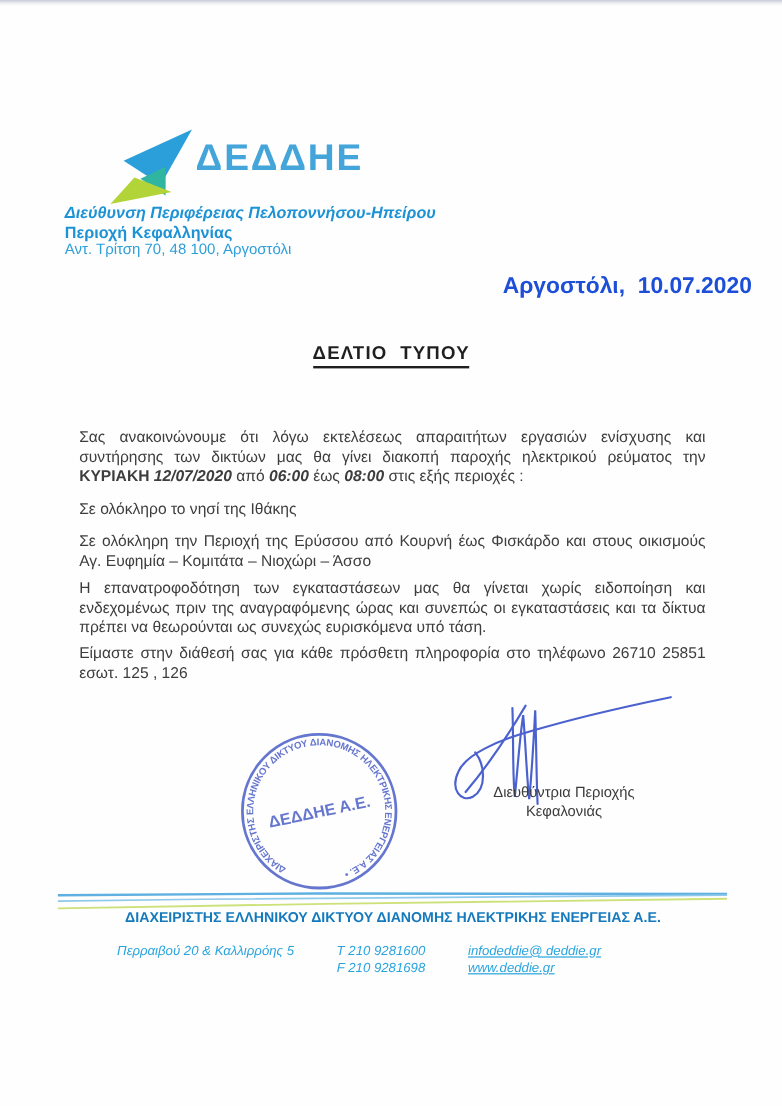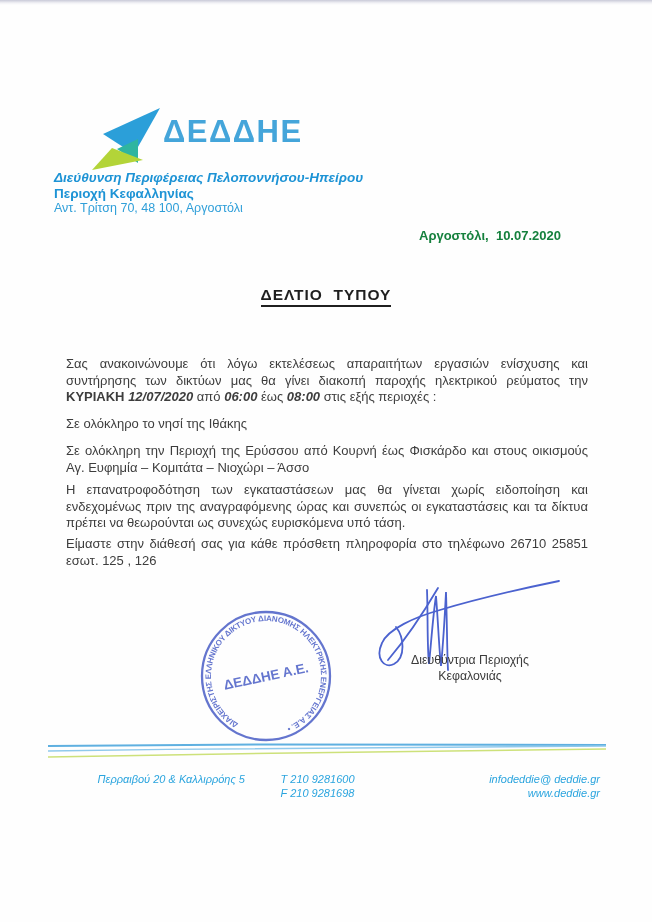--- a/index.html
+++ b/index.html
@@ -11,22 +11,22 @@
   .scan-edge{position:absolute;left:0;top:0;width:652px;height:5px;
     background:linear-gradient(#c9cad8,#f2f2f6 60%,#fefefe);}
   
   .logo-mark{position:absolute;left:82px;top:102px;width:85px;height:75px;}
   .logo-text{position:absolute;left:163px;top:116px;font-size:31px;font-weight:bold;
     color:#44a5da;letter-spacing:1.5px;line-height:1;}
   .addr{position:absolute;left:54px;top:170px;line-height:15.5px;color:#1d93d5;}
   .addr .l1{font-size:13.5px;font-weight:bold;font-style:italic;}
   .addr .l2{font-size:13.5px;font-weight:bold;}
   .addr .l3{font-size:12.5px;color:#2f9fd9;}
-  .dateline{position:absolute;left:419px;top:228px;font-size:13px;font-weight:bold;
-    color:#15803d;white-space:pre;}
+  .dateline{position:absolute;left:419px;top:228px;font-size:19px;font-weight:bold;
+    color:#1d4ed8;white-space:pre;}
   
   .title-wrap{position:absolute;left:0;top:286px;width:652px;text-align:center;}
   .title-wrap span{font-size:15.5px;font-weight:bold;color:#1f1f1f;white-space:pre;
     letter-spacing:1px;border-bottom:2px solid #1f1f1f;padding-bottom:2px;}
   
   .para{position:absolute;left:66px;width:522px;font-size:13px;line-height:16.5px;
     text-align:justify;color:#3d3d3d;}
   .p1{top:356px;} .p2{top:416px;} .p3{top:443px;} .p4{top:482px;} .p5{top:536px;}
   .b{font-weight:bold;}
   .bi{font-weight:bold;font-style:italic;}
@@ -38,21 +38,21 @@
   .sig-text .name{white-space:pre;}
   
   .divider{position:absolute;left:48px;top:742px;width:558px;height:18px;}
   .footer{position:absolute;left:55px;top:757px;width:545px;}
   .footer .company{text-align:center;font-size:11.8px;font-weight:bold;color:#1479bd;
     margin-bottom:2px;}
   .footer .cols{display:flex;font-size:11px;font-style:italic;color:#2aa4de;
     line-height:14px;margin-top:15px;}
   .footer .c1{flex:0 0 190px;text-align:right;}
   .footer .c2{flex:0 0 145px;text-align:center;}
-  .footer .c3{flex:1;text-align:right;}
+  .footer .c3{flex:1;text-align:left;text-decoration:underline;}
 </style>
 </head>
 <body>
 
 <div class="page">
   <div class="scan-edge"></div>
 
   <svg class="logo-mark" viewBox="0 0 85 75">
     <polygon points="21,32 78,6 52,52" fill="#2b9fd9"></polygon>
     <polygon points="35,47 56,37 56,61" fill="#2fb5a0"></polygon>
@@ -106,20 +106,21 @@
     <div>Διευθύντρια Περιοχής Κεφαλονιάς</div>
   </div>
 
   <svg class="divider" viewBox="0 0 558 18" preserveAspectRatio="none">
     <path d="M 0,4 C 180,2 420,2 558,3" stroke="#5fb0e0" stroke-width="2" fill="none"></path>
     <path d="M 0,9 C 200,6 420,4 558,4" stroke="#8fc9ec" stroke-width="1.4" fill="none"></path>
     <path d="M 0,15 C 180,12 400,8 558,7" stroke="#cde17a" stroke-width="1.6" fill="none"></path>
   </svg>
 
   <div class="footer">
+    <div class="company">ΔΙΑΧΕΙΡΙΣΤΗΣ ΕΛΛΗΝΙΚΟΥ ΔΙΚΤΥΟΥ ΔΙΑΝΟΜΗΣ ΗΛΕΚΤΡΙΚΗΣ ΕΝΕΡΓΕΙΑΣ Α.Ε.</div>
     <div class="cols">
       <div class="c1">
         <div>Περραιβού 20 &amp; Καλλιρρόης 5</div>
       </div>
       <div class="c2">
         <div>Τ 210 9281600</div>
         <div>F 210 9281698</div>
       </div>
       <div class="c3">
         <div>infodeddie@ deddie.gr</div>

